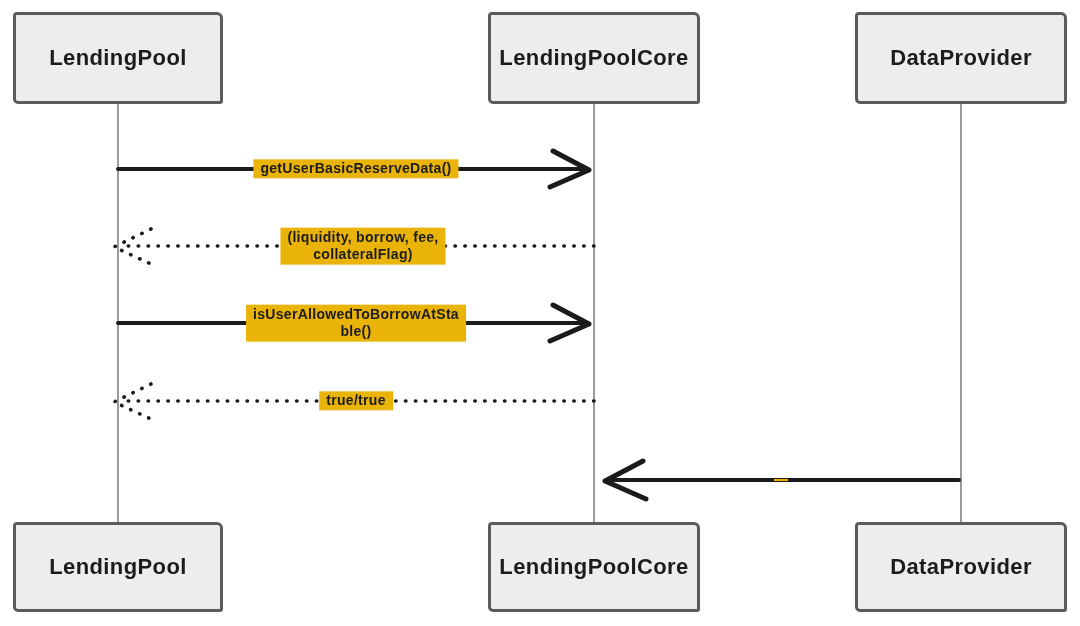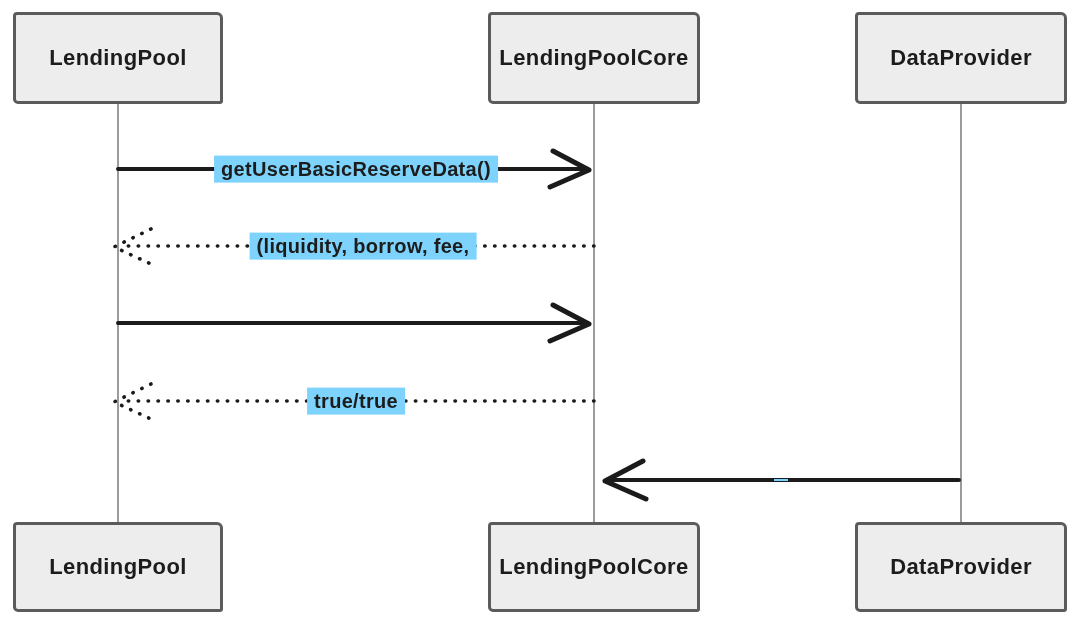--- a/index.html
+++ b/index.html
@@ -53,24 +53,24 @@
     align-items: center;
     justify-content: center;
     font-size: 22px;
     font-weight: 600;
     letter-spacing: 0.4px;
     color: #1c1c1c;
   }
   .msg-label {
     position: absolute;
     transform: translate(-50%, -50%);
-    background: #7dd3fc;
+    background: #eab308;
     padding: 1px 7px;
     text-align: center;
-    font-size: 20px;
+    font-size: 14px;
     font-weight: 600;
     letter-spacing: 0.3px;
     color: #1c1c1c;
     line-height: 1.24;
   }
   .msg-label span {
     display: block;
     white-space: nowrap;
   }
 </style>
@@ -120,22 +120,27 @@
   <div class="actor" style="left:855px; top:522px; width:212px; height:90px;">
     <span>DataProvider</span>
   </div>
 
   <div class="msg-label" style="left:356px; top:169px;">
     <span>getUserBasicReserveData()</span>
   </div>
 
   <div class="msg-label" style="left:356px; top:246px;margin-left:7px;">
     <span>(liquidity, borrow, fee,</span>
+    <span>collateralFlag)</span>
   </div>
 
+  <div class="msg-label" style="left:356px; top:323px;">
+    <span>isUserAllowedToBorrowAtSta</span>
+    <span>ble()</span>
+  </div>
 
   <div class="msg-label" style="left:356px; top:401px;">
     <span>true/true</span>
   </div>
 
   <div class="msg-label" style="left:781px; top:480px;">
   </div>
 
 </div>
 

